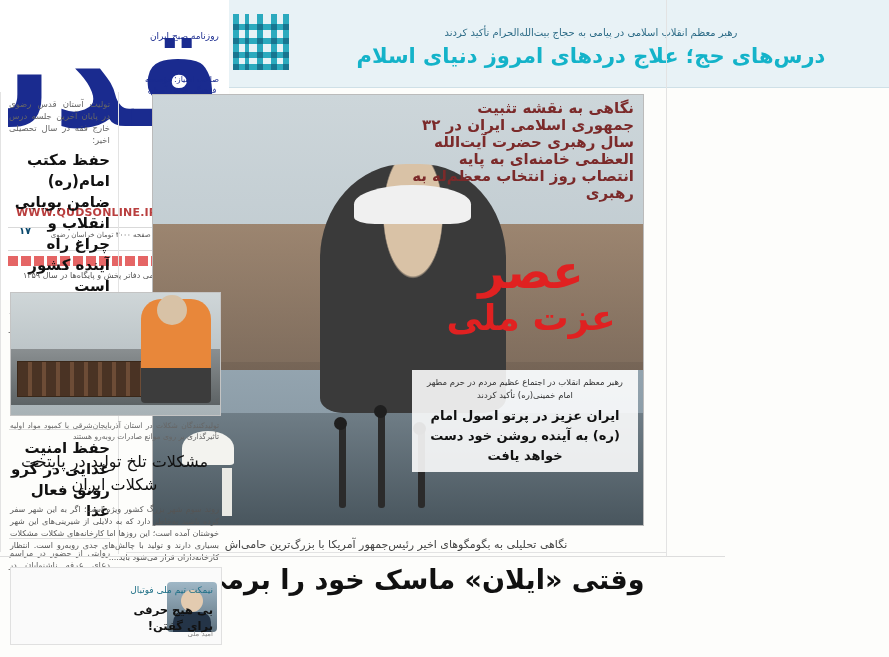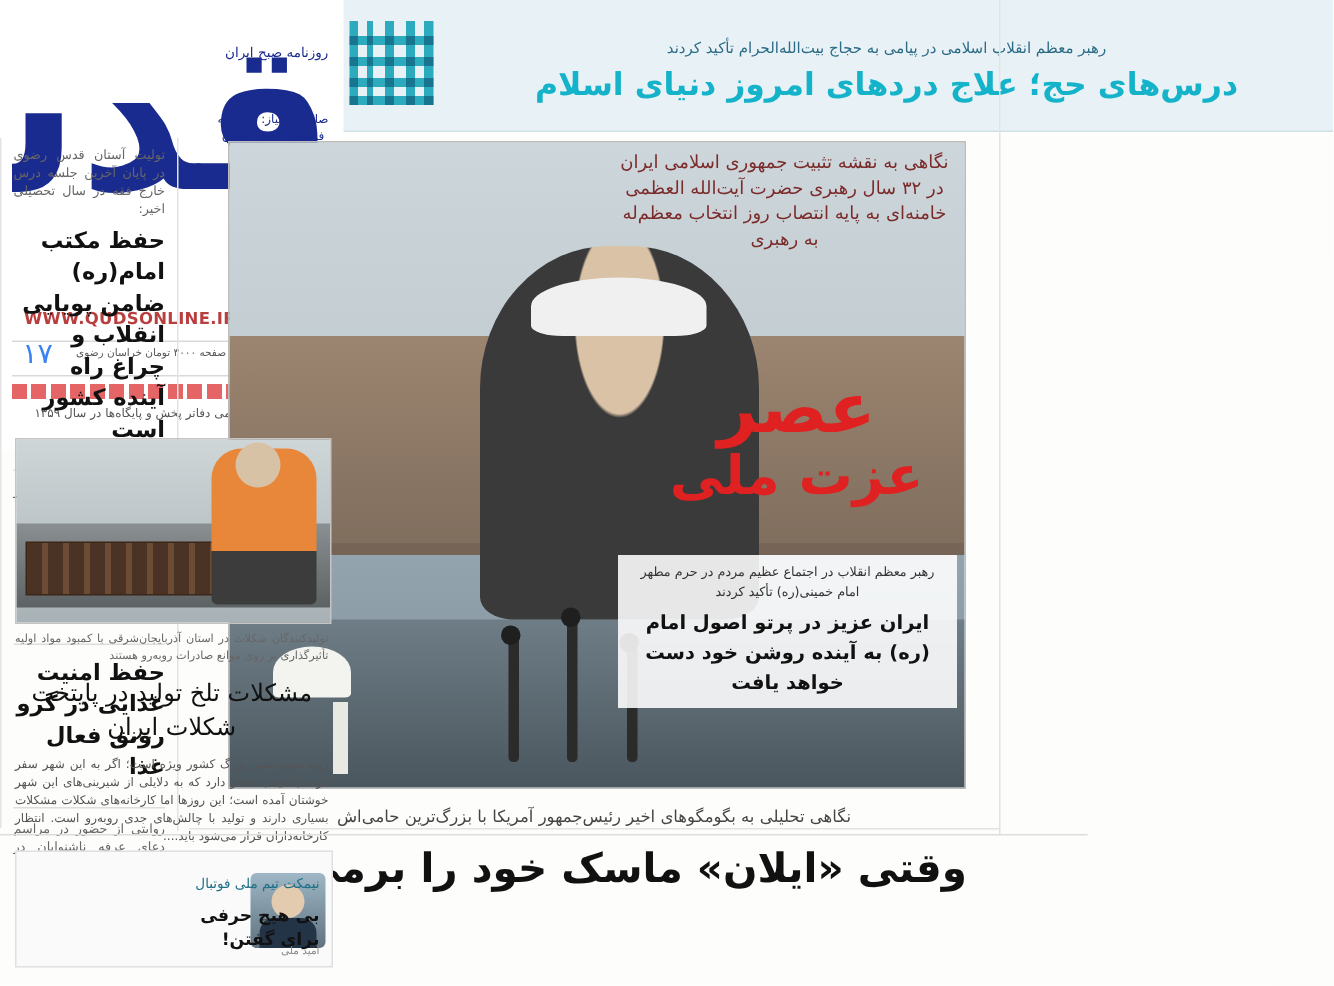--- a/index.html
+++ b/index.html
@@ -95,21 +95,21 @@
     font-size:7px;color:#444;direction:rtl;text-align:right;line-height:10px;
   }
   .issue-box{
     position:absolute;top:227px;left:8px;width:214px;height:24px;
     border-top:1px solid #d9d9d9;border-bottom:1px solid #d9d9d9;
     font-size:7px;color:#555;direction:rtl;text-align:center;
     line-height:11px;padding-top:2px;box-sizing:border-box;
   }
   .issue-no{
     position:absolute;top:225px;left:10px;width:30px;
-    font-size:19px;font-weight:normal;color:#3b82f6;text-align:center;
+    font-size:10px;font-weight:bold;color:#0c4a6e;text-align:center;
   }
   .redbar{
     position:absolute;top:256px;left:8px;width:214px;height:10px;
     background:repeating-linear-gradient(90deg,#e04a4a 0 10px,#ffffff 10px 13px);
     opacity:.85;
   }
   .under-red{
     position:absolute;top:270px;left:8px;width:214px;
     font-size:8px;color:#555;direction:rtl;text-align:center;line-height:12px;
   }
@@ -167,22 +167,22 @@
   .mic-head{position:absolute;width:13px;height:13px;border-radius:50%;background:#1f1f1f;}
   .ph-lamp{
     position:absolute;bottom:14%;left:6%;width:52px;height:34px;
     background:#f3f3ef;border-radius:50% 50% 8% 8%;
   }
   .ph-lamp-stem{
     position:absolute;bottom:2%;left:14%;width:10px;height:48px;background:#e9e9e4;
   }
   .caption-top{
     position:absolute;top:8px;left:286px;width:222px;
-    font-size:12px;color:#7b2a2a;direction:rtl;text-align:center;line-height:17px;
-    font-weight:normal;
+    font-size:15px;color:#7b2a2a;direction:rtl;line-height:17px;
+    font-weight:bold;
   }
   .asr{
     position:absolute;top:156px;left:300px;width:210px;
     direction:rtl;text-align:center;
   }
   .asr-1{font-size:46px;font-weight:bold;color:#e02121;line-height:48px;}
   .asr-2{font-size:36px;font-weight:bold;color:#e02121;line-height:44px;}
   .quotebox{
     position:absolute;top:278px;left:286px;width:226px;
     background:rgba(255,255,255,0.88);

